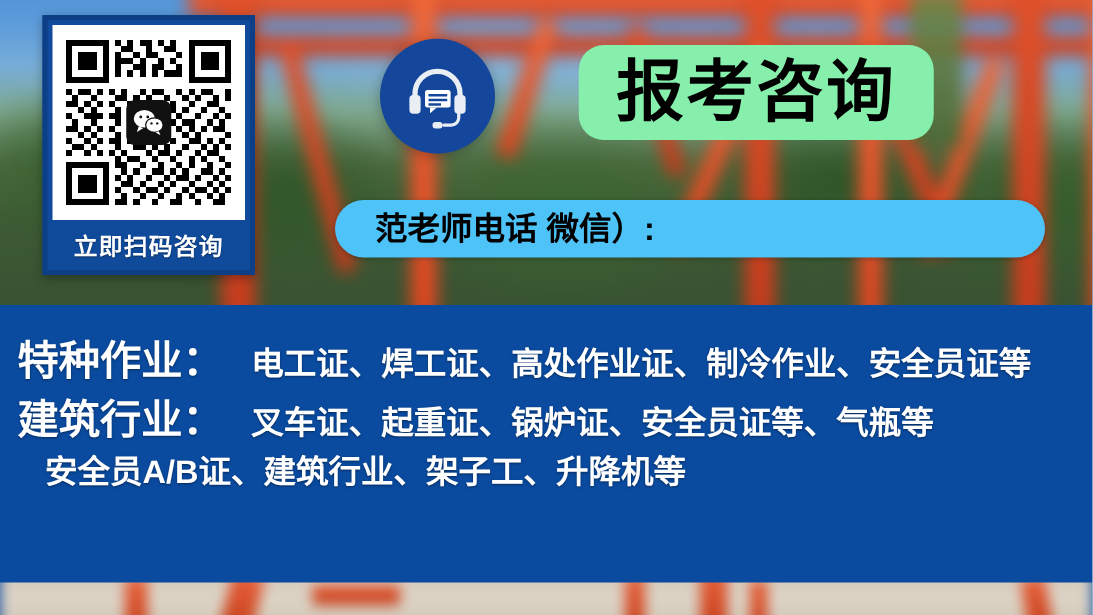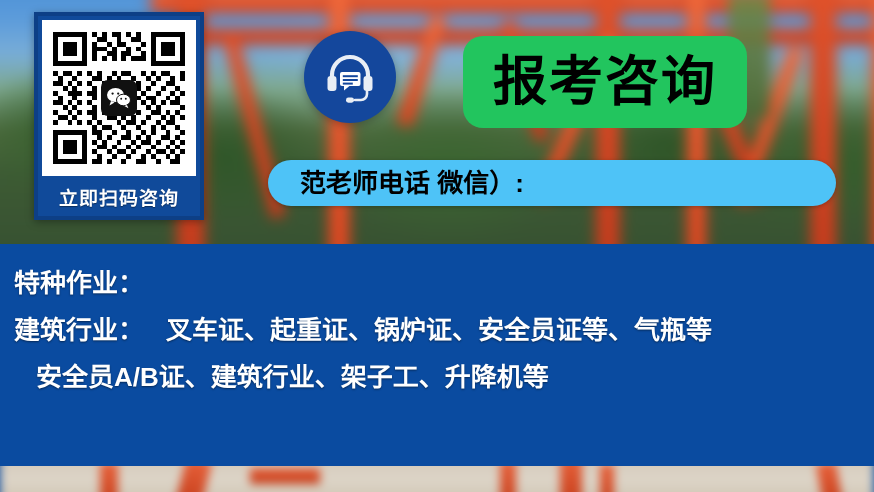--- a/index.html
+++ b/index.html
@@ -143,27 +143,26 @@
     justify-content: center;
     box-shadow: 0 2px 10px rgba(0,0,0,.3);
   }
 
   
   .pill-title {
     position: absolute;
     left: 463px;
     top: 36px;
     width: 284px;
-    height: 92px;
-    background: #22c55e;
+    height: 76px;
+    background: #86efac;
     border-radius: 20px;
     display: flex;
     align-items: center;
     justify-content: center;
-    font-family: Liberation Serif, serif;
   }
   .pill-title span {
     font-size: 54px;
     font-weight: bold;
     color: #000000;
     letter-spacing: 2px;
     line-height: 1;
   }
 
   .pill-phone {
@@ -208,21 +207,21 @@
     box-sizing: border-box;
   }
   .info-row {
     display: flex;
     align-items: baseline;
     height: 47px;
     padding-left: 14px;
     white-space: nowrap;
   }
   .info-row .cat {
-    font-size: 26px;
+    font-size: 33px;
     font-weight: bold;
     color: #ffffff;
     text-shadow: 0 1px 2px rgba(0,0,0,.45);
     letter-spacing: 0px;
     flex: 0 0 auto;
   }
   .info-row .items {
     font-size: 26px;
     font-weight: bold;
     color: #ffffff;
@@ -375,20 +374,21 @@
   </div>
 
   <div class="pill-phone">
     <span class="label">范老师电话 微信）:</span>
   </div>
 
   <div class="info-panel">
 
     <div class="info-row">
       <span class="cat">特种作业：</span>
+      <span class="items">电工证、焊工证、高处作业证、制冷作业、安全员证等</span>
     </div>
 
     <div class="info-row">
       <span class="cat">建筑行业：</span>
       <span class="items">叉车证、起重证、锅炉证、安全员证等、气瓶等</span>
     </div>
 
 
     <div class="info-row">
       <span class="items">安全员A/B证、建筑行业、架子工、升降机等</span>

